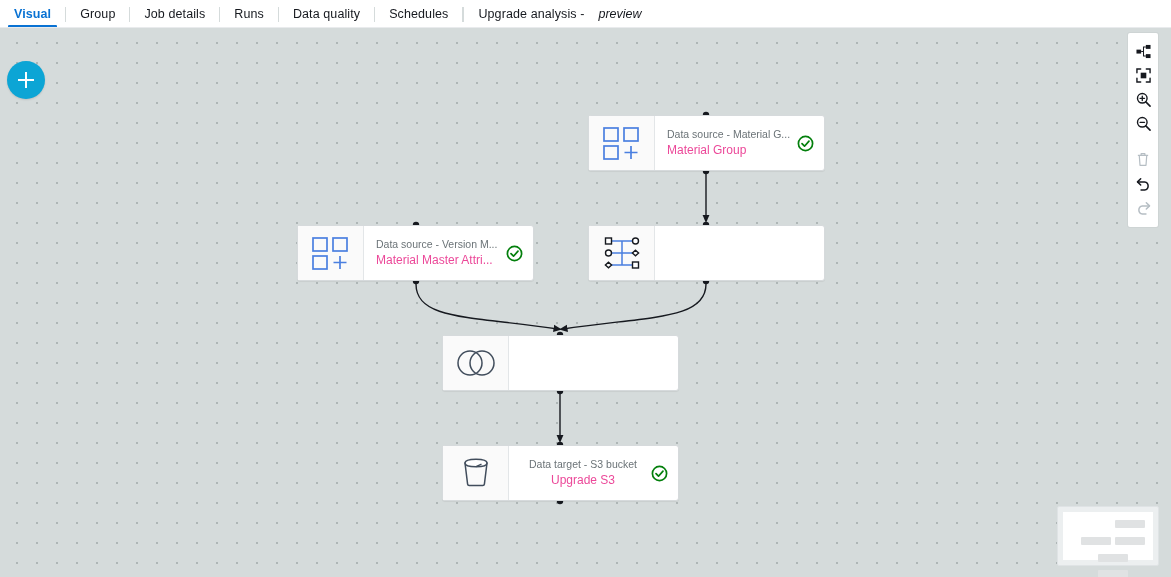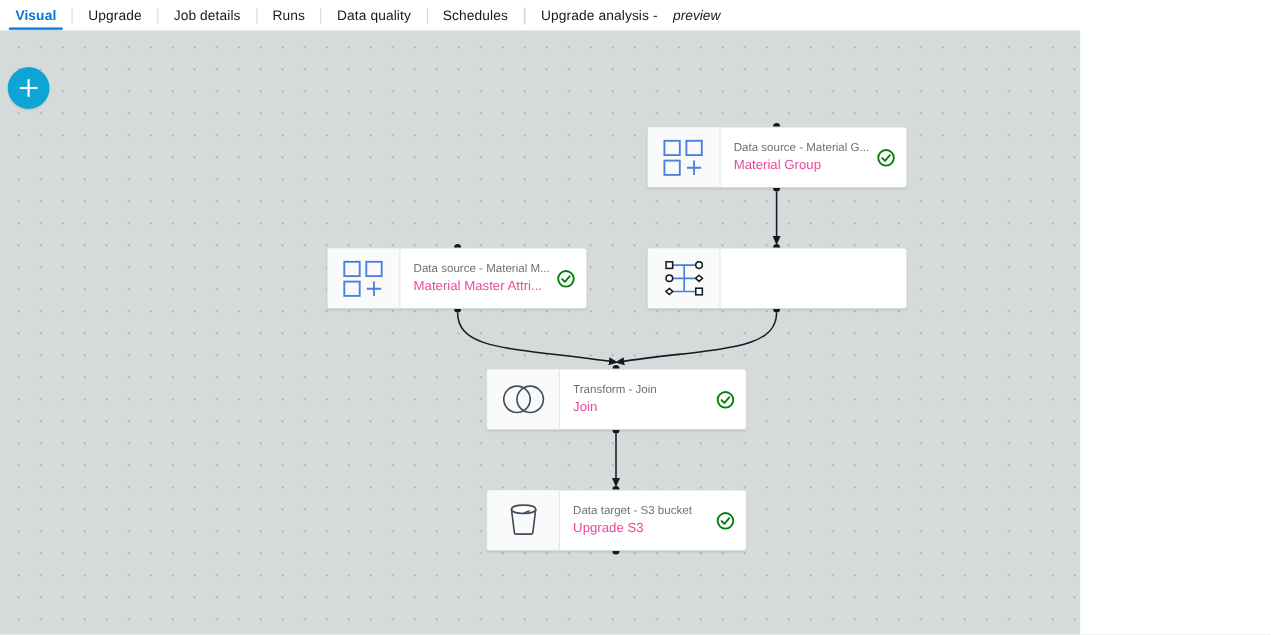--- a/index.html
+++ b/index.html
@@ -2,21 +2,21 @@
 <html><head>
 <meta charset="utf-8">
 <style>
   html,body{margin:0;padding:0;}
   body{
     width:1171px;height:577px;overflow:hidden;
     font-family:"Liberation Sans", sans-serif;
     background:#ffffff;
     -webkit-font-smoothing:antialiased;
   }
-  #app{position:relative;width:982px;height:577px;overflow:hidden;}
+  #app{position:relative;width:1171px;height:577px;overflow:hidden;}
 
   
   .tabbar{
     position:absolute;left:0;top:0;width:1171px;height:28px;
     background:#ffffff;display:flex;align-items:center;
     box-sizing:border-box;
   }
   .tabbar-underline{
     position:absolute;left:0;top:27px;width:1171px;height:1px;background:#e9ebed;
   }
@@ -124,21 +124,21 @@
 <body>
 
 <div id="app">
 
   <div class="tabbar" id="tabbar">
       <div class="tab active">
         <span class="tab-label">Visual</span>
       </div>
       <div class="tab-sep"></div>
       <div class="tab">
-        <span class="tab-label">Upgrade</span>
+        <span class="tab-label">Group</span>
       </div>
       <div class="tab-sep"></div>
       <div class="tab">
         <span class="tab-label">Job details</span>
       </div>
       <div class="tab-sep"></div>
       <div class="tab">
         <span class="tab-label">Runs</span>
       </div>
       <div class="tab-sep"></div>
@@ -225,21 +225,21 @@
           <div class="node-icon">
             <svg width="40" height="34" viewBox="0 0 40 34">
               <rect x="2" y="2" width="14" height="13" fill="none" stroke="#4a7fe0" stroke-width="1.7"></rect>
               <rect x="22" y="2" width="14" height="13" fill="none" stroke="#4a7fe0" stroke-width="1.7"></rect>
               <rect x="2" y="20" width="14" height="13" fill="none" stroke="#4a7fe0" stroke-width="1.7"></rect>
               <path d="M29,20 V33 M22.5,26.5 H35.5" stroke="#4a7fe0" stroke-width="1.7" fill="none"></path>
             </svg>
           </div>
           <div class="node-body">
             <div class="node-texts">
-              <div class="node-type">Data source - Material M...</div>
+              <div class="node-type">Data source - Version M...</div>
               <div class="node-title">Material Master Attri...</div>
             </div>
             <div class="status">
               <svg width="17" height="17" viewBox="0 0 17 17">
                 <circle cx="8.5" cy="8.5" r="7.1" fill="#fff" stroke="#037f0c" stroke-width="1.7"></circle>
                 <path d="M5,8.7 L7.5,11.2 L12,6.1" fill="none" stroke="#037f0c" stroke-width="1.7" stroke-linecap="round" stroke-linejoin="round"></path>
               </svg>
             </div>
           </div>
         </div>
@@ -256,34 +256,22 @@
             </svg>
           </div>
         </div>
         <div class="node" style="left: 442px; top: 307px; width: 237px; height: 56px;">
           <div class="node-icon">
             <svg width="42" height="30" viewBox="0 0 42 30">
               <circle cx="15" cy="15" r="12" fill="none" stroke="#414d5c" stroke-width="1.5"></circle>
               <circle cx="27" cy="15" r="12" fill="none" stroke="#414d5c" stroke-width="1.5"></circle>
             </svg>
           </div>
-          <div class="node-body">
-            <div class="node-texts">
-              <div class="node-type">Transform - Join</div>
-              <div class="node-title">Join</div>
-            </div>
-            <div class="status">
-              <svg width="17" height="17" viewBox="0 0 17 17">
-                <circle cx="8.5" cy="8.5" r="7.1" fill="#fff" stroke="#037f0c" stroke-width="1.7"></circle>
-                <path d="M5,8.7 L7.5,11.2 L12,6.1" fill="none" stroke="#037f0c" stroke-width="1.7" stroke-linecap="round" stroke-linejoin="round"></path>
-              </svg>
-            </div>
-          </div>
-        </div>
-        <div class="node" style="left: 442px; top: 417px; width: 237px; height: 56px;">
+        </div>
+        <div class="node" style="left: 442px; top: 417px; width: 237px; height: 56px; text-align: center;">
           <div class="node-icon">
             <svg width="34" height="34" viewBox="0 0 34 34">
               <path d="M6,7 H28 L25.4,28.2 A1.6,1.6 0 0 1 23.8,29.6 H10.2 A1.6,1.6 0 0 1 8.6,28.2 Z" fill="none" stroke="#414d5c" stroke-width="1.5" stroke-linejoin="round"></path>
               <path d="M6,7 C6,4.6 11,3.2 17,3.2 C23,3.2 28,4.6 28,7 C28,9.4 23,10.8 17,10.8 C11,10.8 6,9.4 6,7 Z" fill="#fff" stroke="#414d5c" stroke-width="1.5"></path>
               <path d="M17,10.6 L22.5,8.2" stroke="#414d5c" stroke-width="1.3" fill="none"></path>
             </svg>
           </div>
           <div class="node-body">
             <div class="node-texts">
               <div class="node-type">Data target - S3 bucket</div>

